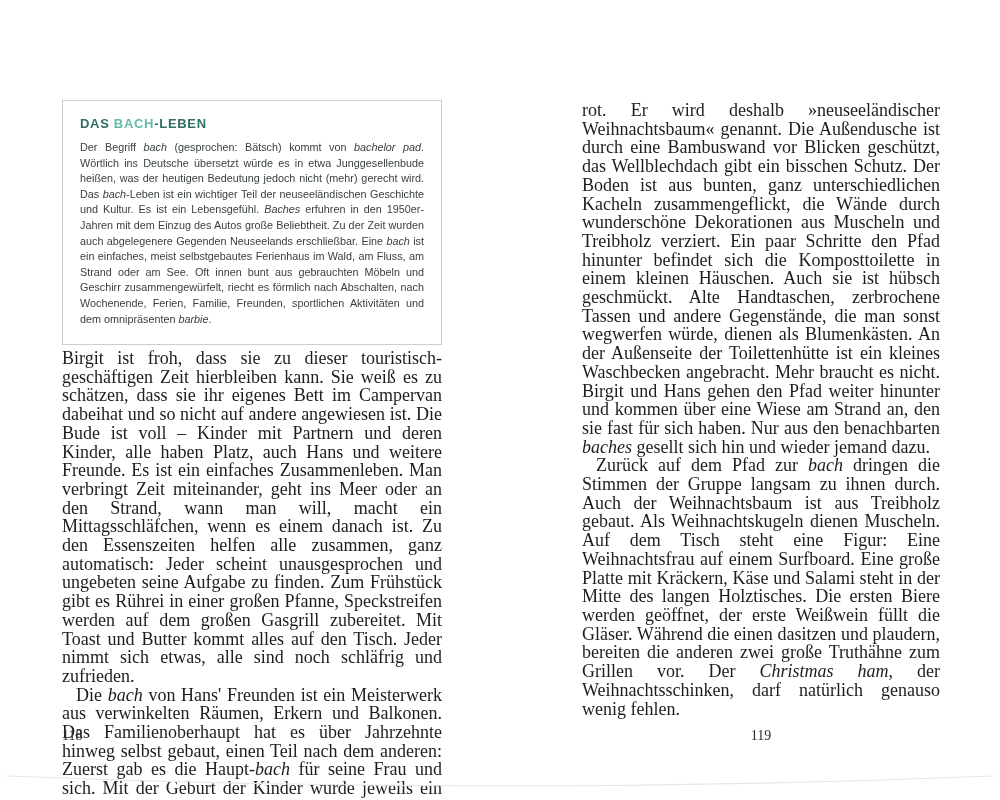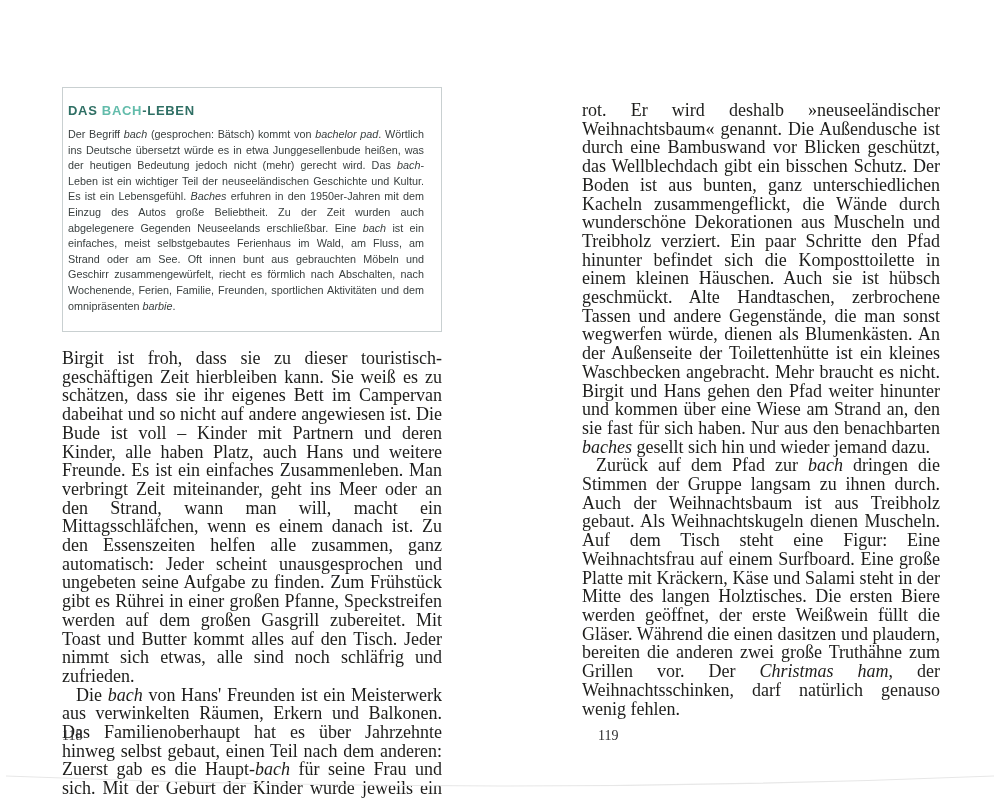--- a/index.html
+++ b/index.html
@@ -11,23 +11,23 @@
   *{margin:0;padding:0;box-sizing:border-box}
   html,body{width:1000px;height:800px}
   body{
     background:#ffffff;
     position:relative;
     overflow:hidden;
     font-family:"Liberation Serif","DejaVu Serif",serif;
     color:var(--text-color);
   }
   .infobox{
-    position:absolute;left:62px;top:87px;width:380px;
+    position:absolute;left:62px;top:100px;width:380px;
     border:1px solid var(--box-border);
-    padding:15px 17px 17px 5px;
+    padding:15px 17px 17px 17px;
     background:#ffffff;
   }
   .box-heading{
     font-family:"Liberation Sans","DejaVu Sans",sans-serif;
     font-size:13px;font-weight:700;letter-spacing:.7px;
     color:var(--heading-primary);
     margin-bottom:9px;
   }
   .run-primary{color:var(--heading-primary)}
   .run-accent{color:var(--heading-accent)}
@@ -46,21 +46,21 @@
   .body-right{left:582px;top:101px;width:358px}
   .para{margin:0}
   .para.indent{text-indent:14px}
   .it{font-style:italic}
   .page-number{
     position:absolute;top:728px;
     font-size:14px;color:#2e2e2e;
     font-family:Liberation Serif, serif;
   }
   .num-left{left:62px}
-  .num-right{left:598px;width:358px;text-align:left}
+  .num-right{left:582px;width:358px;text-align:center}
   .page-curl{position:absolute;left:0;top:768px;width:1000px;height:30px;pointer-events:none}
 </style>
 </head>
 <body>
 
 <div>
 
   <section>
     <div class="infobox">
       <h2 class="box-heading"><span class="run-primary">DAS </span><span class="run-accent">BACH</span><span class="run-primary">-LEBEN</span></h2>

